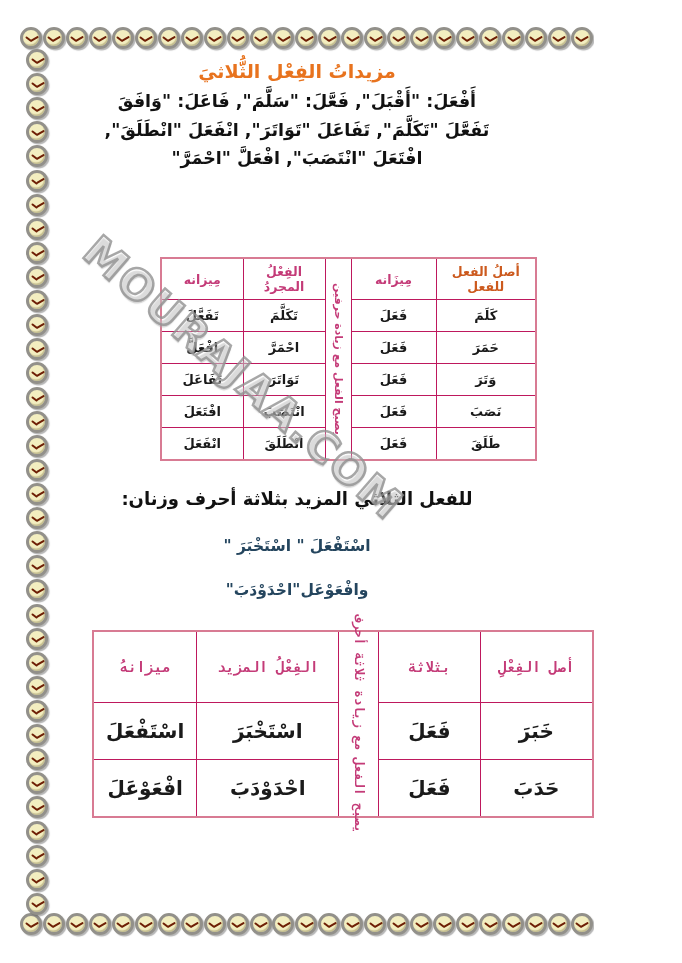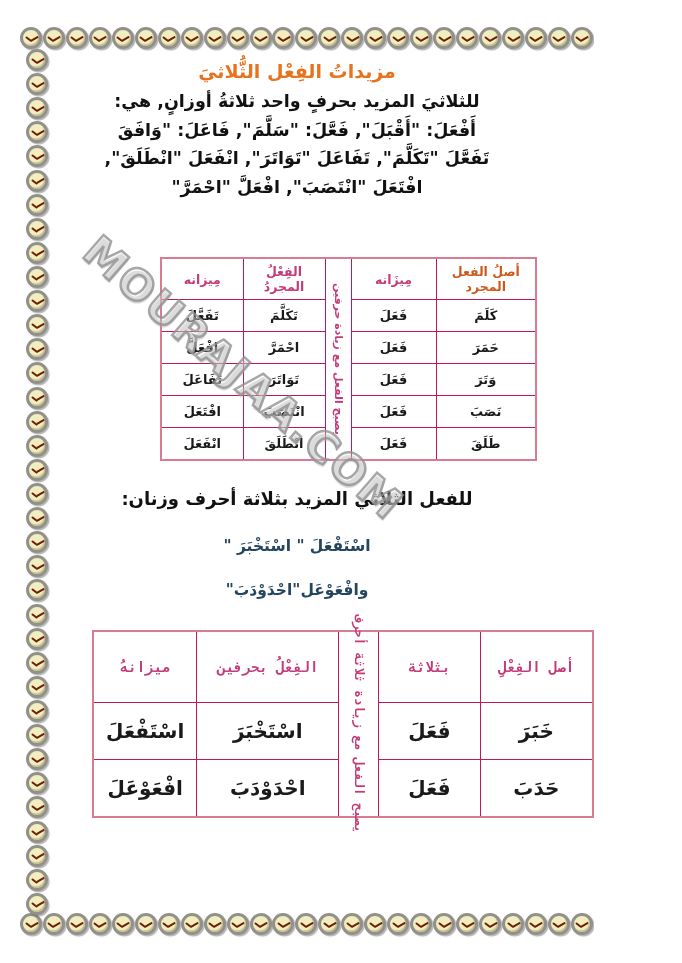--- a/index.html
+++ b/index.html
@@ -581,40 +581,39 @@
       </div>
       <div class="clock">
         <i class="ha"></i>
         <i class="hb"></i>
       </div>
     </div>
 
   <div class="content">
     <div class="title">مزيداتُ الفِعْل الثُّلاثيَ</div>
     <div class="intro">
-      <div>للثلاثيَ المزيد بحرفٍ واحد ثلاثةُ أوزانٍ, هي:</div>
       <div>أَفْعَلَ: "أَقْبَلَ", فَعَّلَ: "سَلَّمَ", فَاعَلَ: "وَافَقَ</div>
       <div>تَفَعَّلَ "تَكَلَّمَ", تَفَاعَلَ "تَوَاتَرَ", انْفَعَلَ "انْطَلَقَ",</div>
       <div>افْتَعَلَ "انْتَصَبَ", افْعَلَّ "احْمَرَّ"</div>
     </div>
   </div>
 
   <div class="watermark">MOURAJAA.COM</div>
 
   <table class="t1">
     <colgroup>
       <col style="width:100px">
         <col style="width:85px">
         <col style="width:26px">
       <col style="width:82px">
         <col style="width:82px">
     </colgroup>
     <tbody>
       <tr class="head">
-        <td class="orange">أصلُ الفعل المجرد</td>
+        <td class="orange">أصلُ الفعل للفعل</td>
         <td class="pink">مِيزَانه</td>
         <td class="vert" rowspan="6">
           <span class="vtext">يصبح الفعل مع زيادة حرفين</span>
         </td>
         <td class="pink">الفِعْلُ المجردُ</td>
         <td class="pink">مِيزانه</td>
       </tr>
     <tr>
           <td>كَلَمَ</td>
           <td>فَعَلَ</td>
@@ -660,21 +659,21 @@
       <col style="width:142px">
         <col style="width:104px">
     </colgroup>
     <tbody>
       <tr class="head">
         <td class="pink">أصل الفِعْلِ</td>
         <td class="pink">بثلاثة</td>
         <td class="vert" rowspan="3">
           <span class="vtext">يصبح الفعل مع زيادة ثلاثة أحرف</span>
         </td>
-        <td class="pink">الفِعْلُ بحرفين</td>
+        <td class="pink">الفِعْلُ المزيد</td>
         <td class="pink">ميزانهُ</td>
       </tr>
     <tr>
           <td>خَبَرَ</td>
           <td>فَعَلَ</td>
           <td>اسْتَخْبَرَ</td>
           <td>اسْتَفْعَلَ</td>
         </tr>
         <tr>
           <td>حَدَبَ</td>

